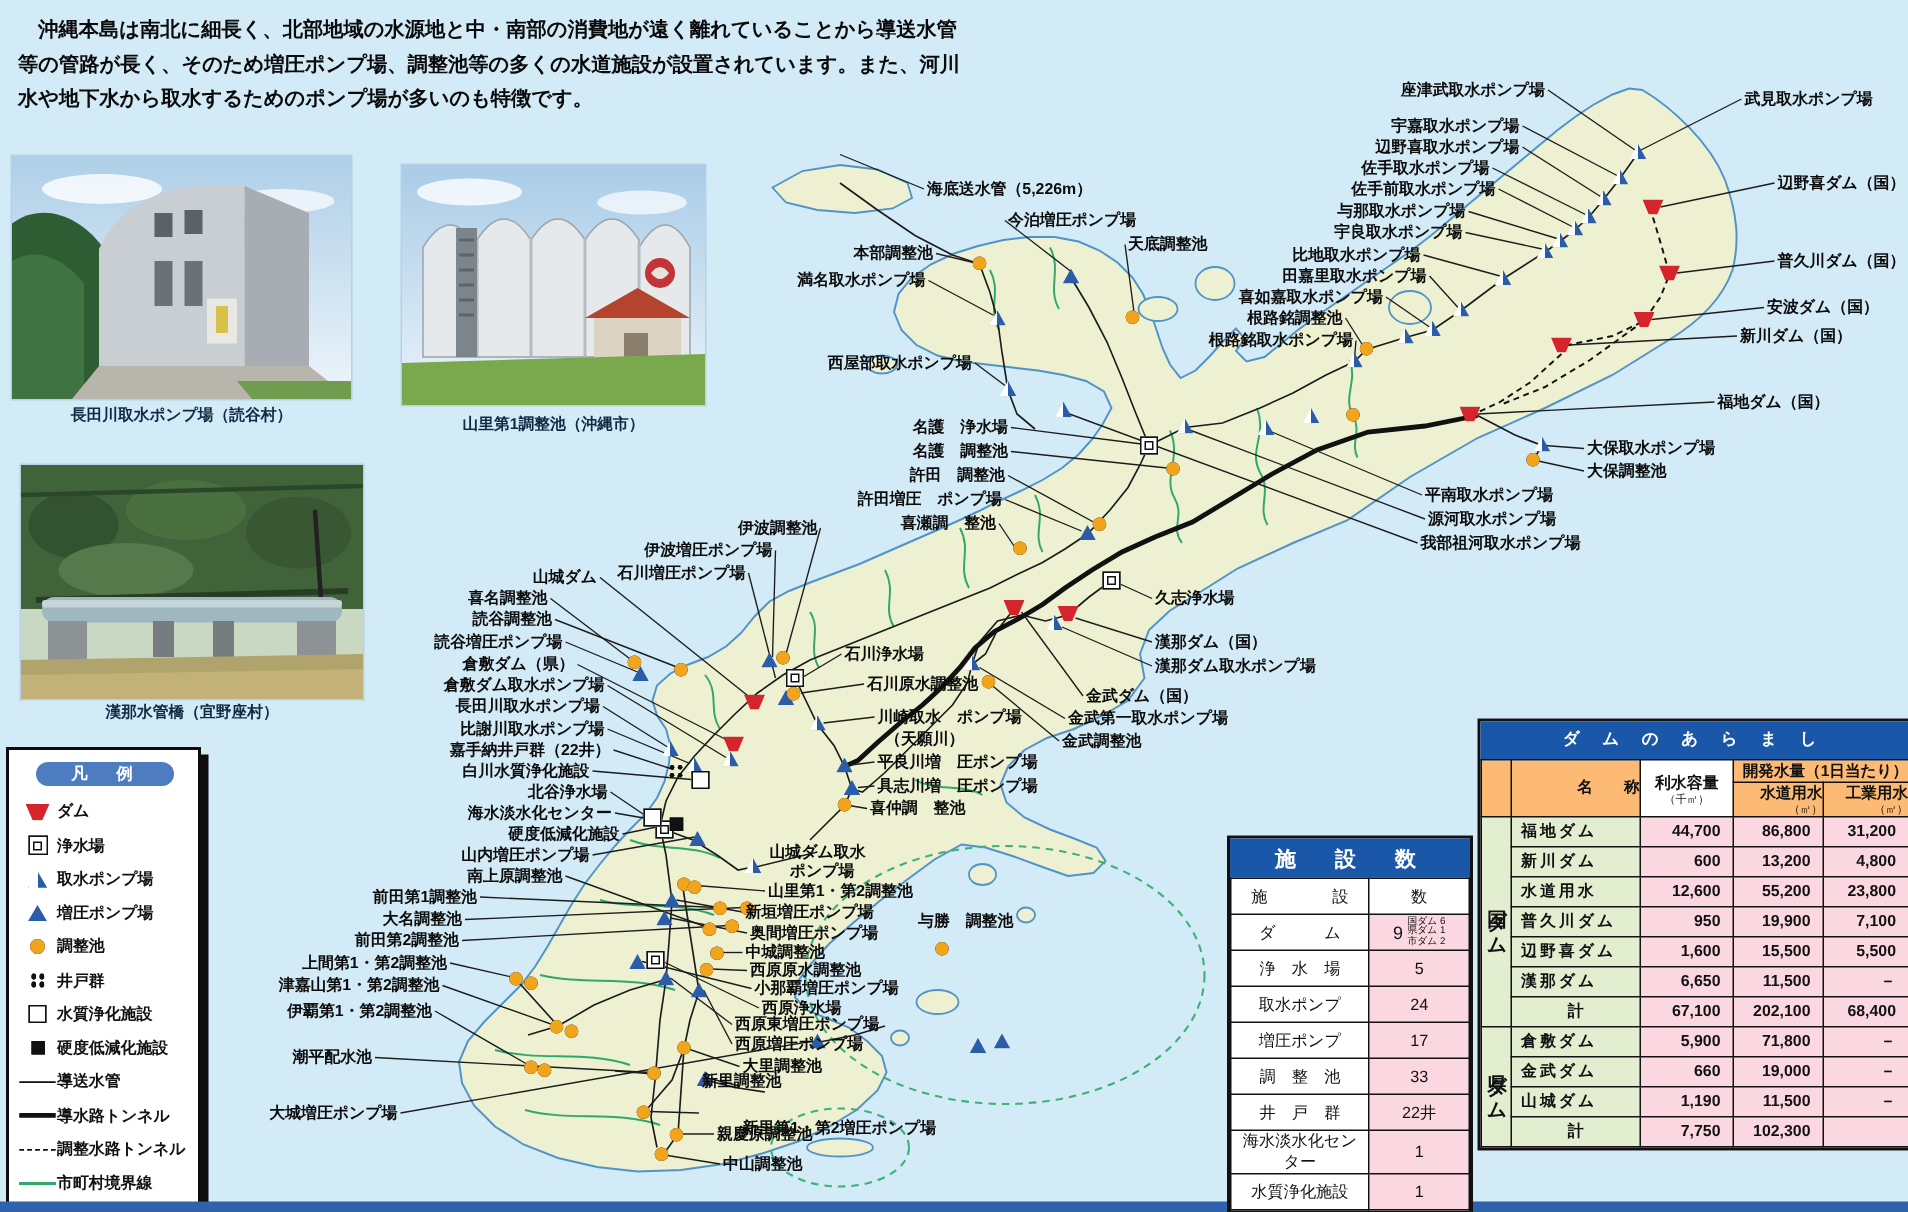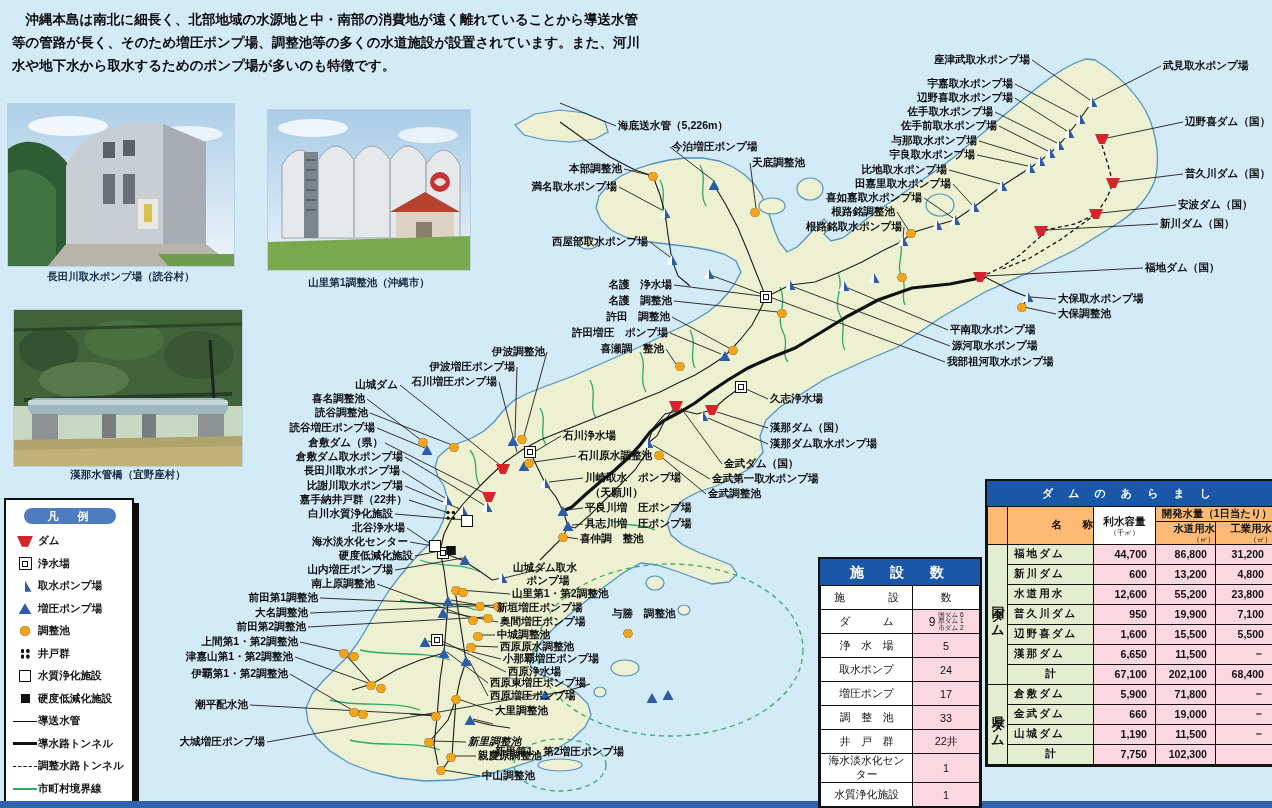--- a/index.html
+++ b/index.html
@@ -600,21 +600,21 @@
       <div class="lbl l" style="left: 497px; top: 608px;">新垣増圧ポンプ場</div>
       <div class="lbl l" style="left: 500px; top: 622px;">奥間増圧ポンプ場</div>
       <div class="lbl l" style="left: 497px; top: 635px;">中城調整池</div>
       <div class="lbl l" style="left: 500px; top: 647px;">西原原水調整池</div>
       <div class="lbl l" style="left: 503px; top: 659px;">小那覇増圧ポンプ場</div>
       <div class="lbl l" style="left: 508px; top: 672px; text-align: right;">西原浄水場</div>
       <div class="lbl l" style="left: 490px; top: 683px;">西原東増圧ポンプ場</div>
       <div class="lbl l" style="left: 490px; top: 696px;">西原増圧ポンプ場</div>
       <div class="lbl l" style="left: 495px; top: 711px;">大里調整池</div>
       <div class="lbl l" style="left: 495px; top: 724px; margin-top: 28px;">新里第1・第2増圧ポンプ場</div>
-      <div class="lbl l" style="left: 468px; top: 742px; font-style: italic;">新里調整池</div>
+      <div class="lbl l" style="left: 468px; top: 721px;">新里調整池</div>
       <div class="lbl l" style="left: 478px; top: 756px;">親慶原調整池</div>
       <div class="lbl l" style="left: 482px; top: 776px;">中山調整池</div>
       <div class="lbl l" style="left: 612px; top: 614px;">与勝　調整池</div>
     </div>
 
   <div class="ftable">
     <div class="ttl">施　設　数</div>
     <table>
         <tbody id="ftable-body">
           <tr>

